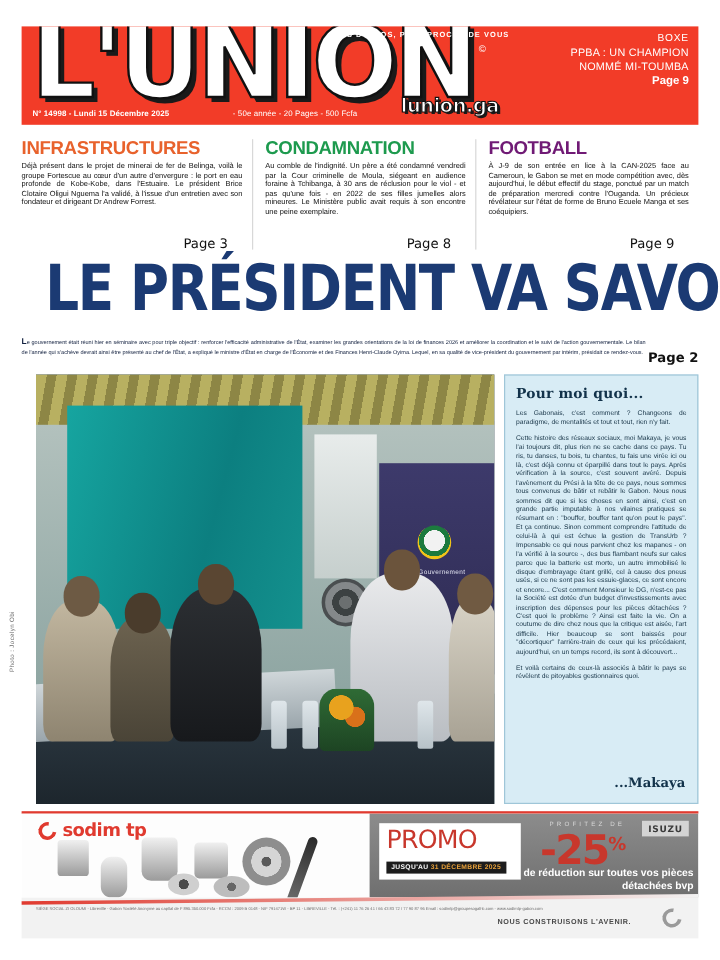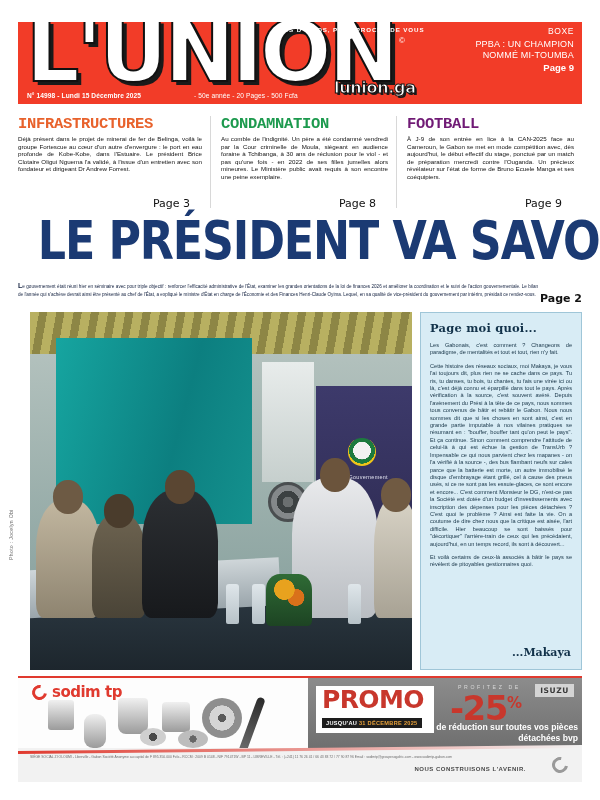--- a/index.html
+++ b/index.html
@@ -68,21 +68,21 @@
     position: absolute; left: 18px; top: 116px;
     width: 564px; height: 92px;
     display: flex;
   }
   .teaser { position: relative; padding-right: 8px; }
   .teaser + .teaser { padding-left: 10px; }
   .teaser.t1 { width: 192px; }
   .teaser.t2 { width: 186px; border-left: 1px solid #d8d8d8; }
   .teaser.t3 { width: 186px; border-left: 1px solid #d8d8d8; }
   .teaser h2 {
-    font-family: Liberation Mono, monospace;
+    font-family: Liberation Sans, sans-serif;
     font-size: 15.5px; font-weight: 700; letter-spacing: -0.3px;
     line-height: 16px; margin-bottom: 3px;
   }
   .t1 h2 { color: #e8622c; }
   .t2 h2 { color: #1d9a4e; }
   .t3 h2 { color: #701a75; }
   .teaser p {
     font-family: "Liberation Sans", sans-serif;
     font-size: 6.2px; line-height: 7.6px; text-align: justify; color: #111;
   }
@@ -270,21 +270,21 @@
   .ad-right {
     position: absolute; left: 290px; top: 0; width: 274px; height: 100%;
     background: linear-gradient(#8c8c8c, #6f6f6f);
   }
   .promo-box {
     position: absolute; left: 8px; top: 8px; width: 118px;
     background: #ffffff; padding: 3px 6px 4px;
   }
   .promo-word {
     font-family: "DejaVu Sans", sans-serif;
-    font-size: 25px; font-weight: 700; color: #c8372c; letter-spacing: -0.6px;
+    font-size: 21px; font-weight: 400; color: #c8372c; letter-spacing: -0.6px;
     line-height: 22px;
   }
   .promo-until {
     background: #1d1d1d; color: #ffffff;
     font-size: 5.6px; font-weight: 700; letter-spacing: 0.3px;
     padding: 2px 4px; margin-top: 2px; display: inline-block;
   }
   .promo-until b { color: #e8a13a; }
   .profitez {
     position: absolute; left: 150px; top: 6px;
@@ -409,21 +409,21 @@
         <div class="head"></div>
       </div>
     <div class="ph-flower"></div>
     <div class="ph-bottle b1"></div>
     <div class="ph-bottle b2"></div>
     <div class="ph-bottle b3"></div>
   </div>
   <div class="photo-credit">Photo : Jocelyn Obi</div>
 
   <div class="opinion">
-    <h3>Page moi quoi...</h3>
+    <h3>Pour moi quoi...</h3>
     <p>Les Gabonais, c'est comment ? Changeons de paradigme, de mentalités et tout et tout, rien n'y fait.</p>
     <p>Cette histoire des réseaux sociaux, moi Makaya, je vous l'ai toujours dit, plus rien ne se cache dans ce pays. Tu ris, tu danses, tu bois, tu chantes, tu fais une virée ici ou là, c'est déjà connu et éparpillé dans tout le pays. Après vérification à la source, c'est souvent avéré. Depuis l'avènement du Prési à la tête de ce pays, nous sommes tous convenus de bâtir et rebâtir le Gabon. Nous nous sommes dit que si les choses en sont ainsi, c'est en grande partie imputable à nos vilaines pratiques se résumant en : "bouffer, bouffer tant qu'on peut le pays". Et ça continue. Sinon comment comprendre l'attitude de celui-là à qui est échue la gestion de TransUrb ? Impensable ce qui nous parvient chez les mapanes - on l'a vérifié à la source -, des bus flambant neufs sur cales parce que la batterie est morte, un autre immobilisé le disque d'embrayage étant grillé, cel à cause des pneus usés, si ce ne sont pas les essuie-glaces, ce sont encore et encore... C'est comment Monsieur le DG, n'est-ce pas la Société est dotée d'un budget d'investissements avec inscription des dépenses pour les pièces détachées ? C'est quoi le problème ? Ainsi est faite la vie. On a coutume de dire chez nous que la critique est aisée, l'art difficile. Hier beaucoup se sont baissés pour "décortiquer" l'arrière-train de ceux qui les précédaient, aujourd'hui, en un temps record, ils sont à découvert...</p>
     <p>Et voilà certains de ceux-là associés à bâtir le pays se révèlent de pitoyables gestionnaires quoi.</p>
     <div class="sig">...Makaya</div>
   </div>
 
   <div class="ad">
     <div class="ad-left">
       <div class="sodim">
         <div class="sodim-mark"></div>

